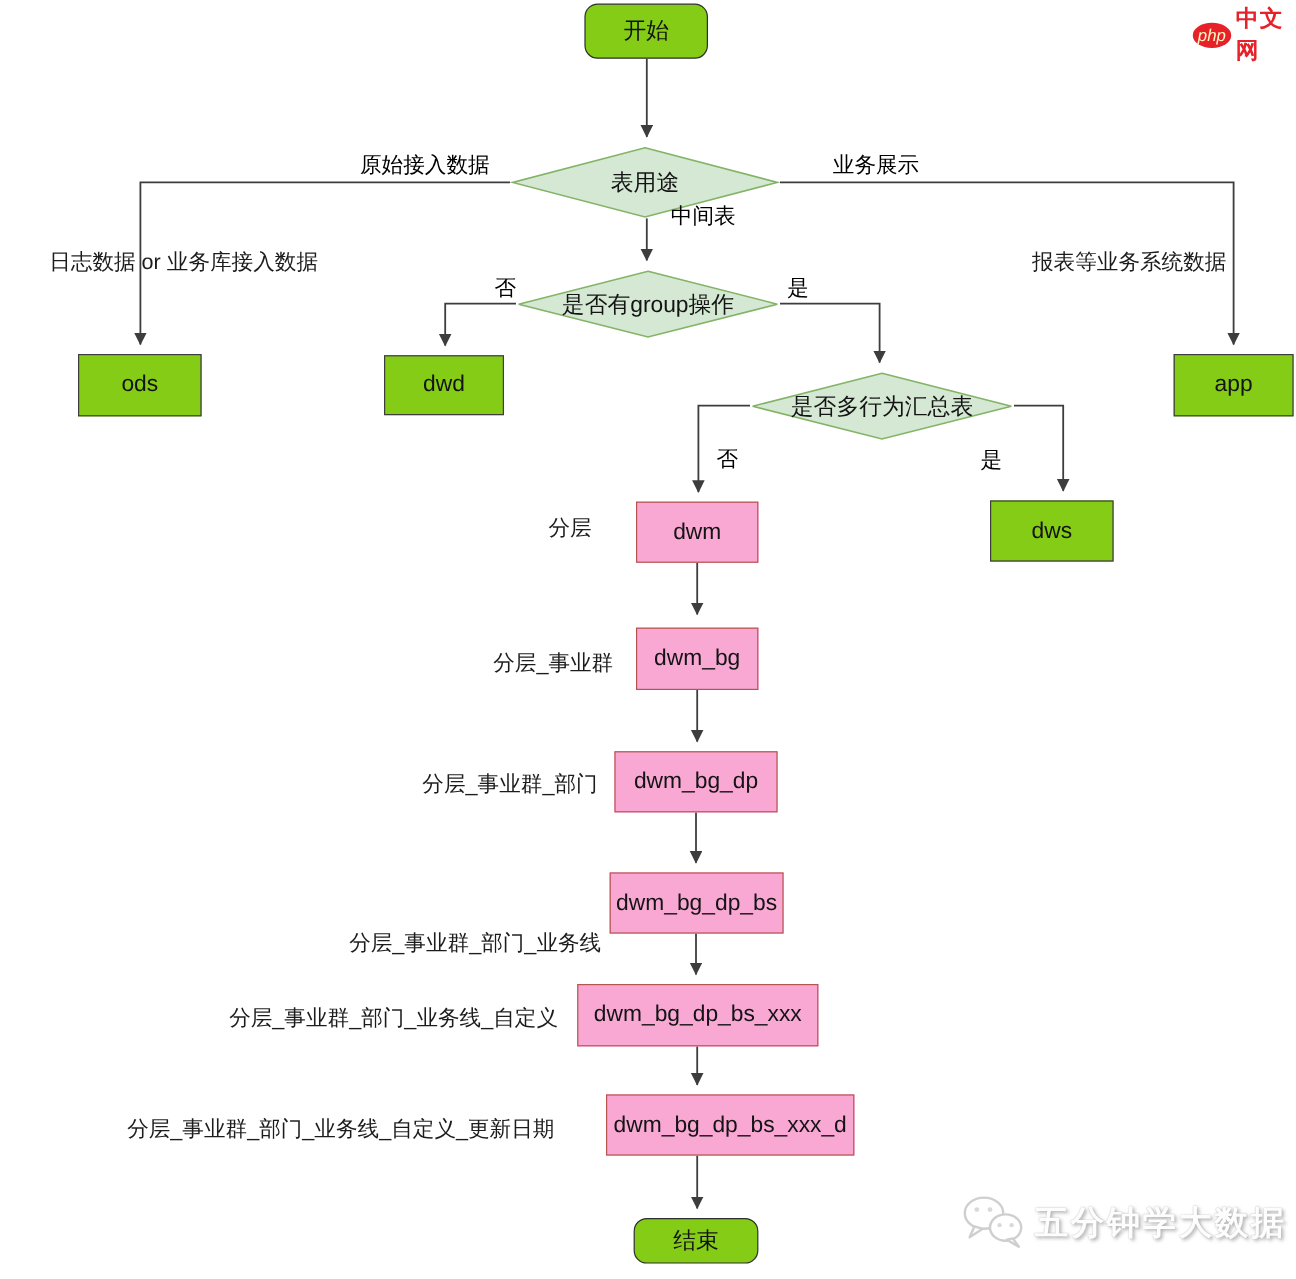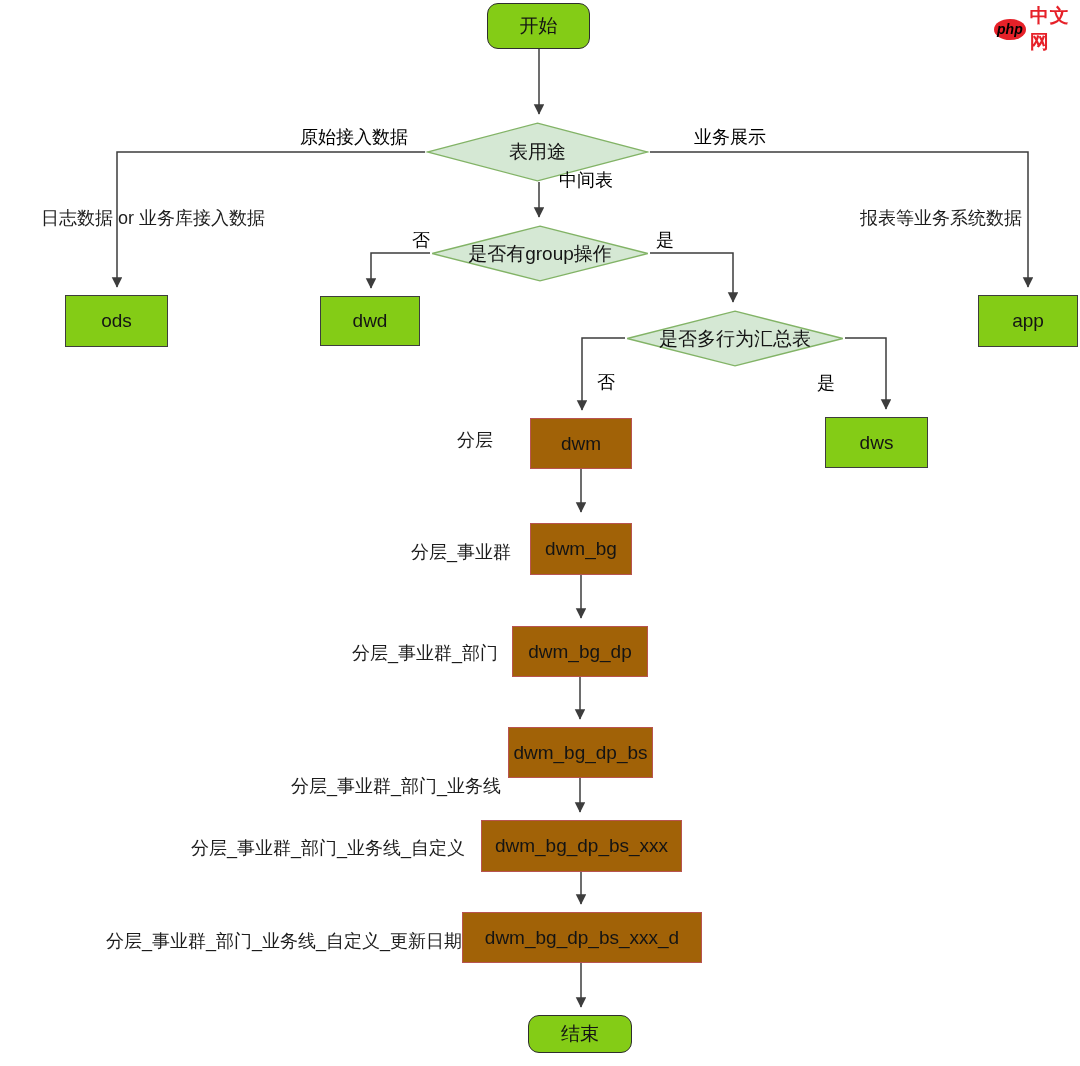--- a/index.html
+++ b/index.html
@@ -7,33 +7,33 @@
     position:relative;width:1080px;height:1066px;background:#ffffff;overflow:hidden;
     font-family:"Liberation Sans","DejaVu Sans",sans-serif;color:#1c1c1c;
   }
   #edges{position:absolute;left:0;top:0;width:1080px;height:1066px;}
   .node{
     position:absolute;display:flex;align-items:center;justify-content:center;
     box-sizing:border-box;background:#84cc16;border:1.5px solid #3d3d3d;
     font-size:19px;color:#141414;white-space:nowrap;
   }
   .terminal{border-radius:11px;border-color:#2e2e2e;}
-  .pink{background:#a16207;border-color:#b85450;text-align:right;}
+  .pink{background:#f9a8d4;border-color:#b85450;text-align:right;}
   .diamond{background:transparent;border:none;}
   .diamond svg{position:absolute;left:0;top:0;width:100%;height:100%;}
   .diamond .dlabel{position:relative;z-index:2;}
   .edge-label{position:absolute;font-size:18px;white-space:nowrap;color:#000000;}
   .note-label{position:absolute;font-size:18px;white-space:nowrap;color:#1c1c1c;margin-left:32px;}
   .layer-label{position:absolute;font-size:18px;white-space:nowrap;color:#1c1c1c;text-align:right;}
   
   #logo{position:absolute;left:994px;top:3px;display:flex;align-items:center;gap:4px;}
   #logo .badge{
     display:flex;align-items:center;justify-content:center;
     width:38px;height:21px;border-radius:50%;background:#e62129;
-    color:#000000;font-size:14px;font-weight:bold;font-style:italic;
+    color:#fef9c3;font-size:14px;font-weight:normal;font-style:italic;
   }
   #logo .brand{font-size:19px;font-weight:bold;color:#e62129;letter-spacing:1px;}
   
   #watermark{position:absolute;left:800px;top:995px;display:flex;align-items:flex-start;gap:8px;}
   #watermark .wm-text{
     font-size:28px;font-weight:bold;letter-spacing:2px;color:#fdfdfd;margin-top:5px;
     text-shadow:0 0 1px rgba(160,160,160,.9),2px 2px 3px rgba(120,120,120,.55);
   }
 </style>
 </head>
@@ -114,21 +114,21 @@
   </div>
   <div class="node pink" style="left:512px;top:626px;width:136px;height:51px;">
     <span>dwm_bg_dp</span>
   </div>
   <div class="node pink" style="left:508px;top:727px;width:145px;height:51px;">
     <span>dwm_bg_dp_bs</span>
   </div>
   <div class="node pink" style="left:481px;top:820px;width:201px;height:52px;">
     <span>dwm_bg_dp_bs_xxx</span>
   </div>
-  <div class="node pink" style="left:462px;top:912px;width:240px;height:51px;">
+  <div class="node pink" style="left:505px;top:912px;width:207px;height:51px;">
     <span>dwm_bg_dp_bs_xxx_d</span>
   </div>
 
   <span class="edge-label" style="left:300px;top:125px;">原始接入数据</span>
   <span class="edge-label" style="left:694px;top:125px;">业务展示</span>
   <span class="edge-label" style="left:559px;top:168px;">中间表</span>
   <span class="edge-label" style="left:412px;top:228px;">否</span>
   <span class="edge-label" style="left:656px;top:228px;">是</span>
   <span class="edge-label" style="left:597px;top:370px;">否</span>
   <span class="edge-label" style="left:817px;top:371px;">是</span>
@@ -141,14 +141,31 @@
   <span class="layer-label" style="right:582px;top:641px;">分层_事业群_部门</span>
   <span class="layer-label" style="right:579px;top:743px;margin-top:31px;">分层_事业群_部门_业务线</span>
   <span class="layer-label" style="right:615px;top:836px;">分层_事业群_部门_业务线_自定义</span>
   <span class="layer-label" style="right:618px;top:929px;">分层_事业群_部门_业务线_自定义_更新日期</span>
 
   <div id="logo">
     <span class="badge">php</span>
     <span class="brand">中文网</span>
   </div>
 
+  <div id="watermark">
+    <svg width="54" height="46" viewBox="0 0 54 46">
+      <g fill="#ffffff" stroke="#cfcfcf" stroke-width="2">
+        <ellipse cx="20" cy="16" rx="16" ry="13"></ellipse>
+        <path d="M12,27 L8,36 L19,29 Z" stroke-linejoin="round"></path>
+        <ellipse cx="38" cy="28" rx="13" ry="11"></ellipse>
+        <path d="M44,37 L49,44 L39,38 Z" stroke-linejoin="round"></path>
+      </g>
+      <g fill="#d9d9d9">
+        <circle cx="14" cy="13" r="2"></circle>
+        <circle cx="25" cy="13" r="2"></circle>
+        <circle cx="33" cy="26" r="1.8"></circle>
+        <circle cx="43" cy="26" r="1.8"></circle>
+      </g>
+    </svg>
+    <span class="wm-text">五分钟学大数据</span>
+  </div>
 
 </div>
 
 </body></html>

